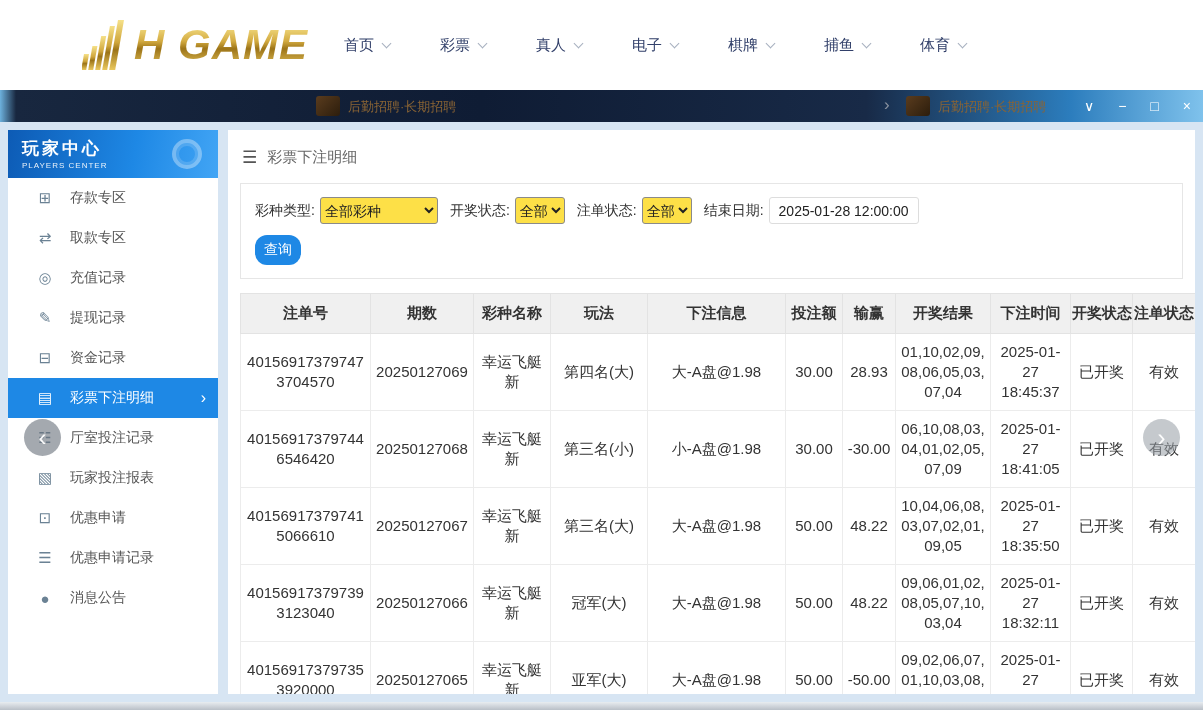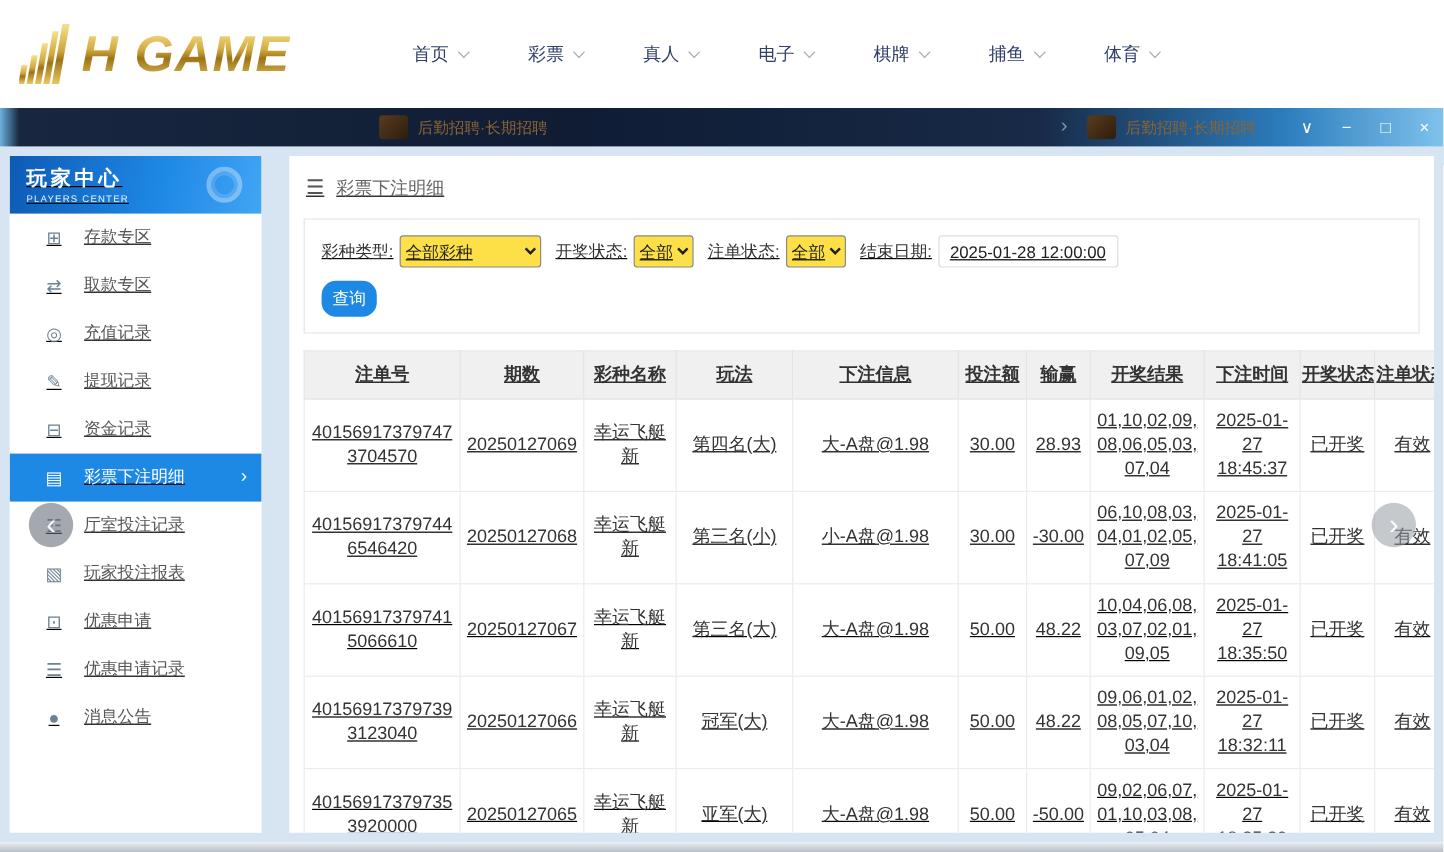--- a/index.html
+++ b/index.html
@@ -4,21 +4,21 @@
 <style>
   * { box-sizing: border-box; }
   html,body { margin:0; padding:0; }
   body {
     width:1203px; height:710px; position:relative; overflow:hidden;
     background:#fff; font-family:"Liberation Sans","DejaVu Sans",sans-serif;
   }
 
   
   .site-header { position:absolute; top:0; left:0; width:100%; height:90px; background:#fff; display:flex; align-items:center; }
-  .logo { display:flex; align-items:center; margin-left:16px; width:292px; cursor:pointer; }
+  .logo { display:flex; align-items:center; margin-left:16px; width:292px; cursor:pointer;justify-content:flex-end; }
   .logo svg { margin-right:4px; }
   .logo-text {
     font-size:42px; font-weight:bold; font-style:italic; letter-spacing:1px;
     background:linear-gradient(180deg,#f6e189 8%,#d3ab41 42%,#9c7418 58%,#eac85e 100%);
     -webkit-background-clip:text; background-clip:text; color:transparent;
   }
   .main-nav { display:flex; margin-left:36px; gap:50px; }
   .nav-item { font-size:15px; color:#32406a; text-decoration:none; white-space:nowrap; display:flex; align-items:center; cursor:pointer; }
   .nav-chev { display:inline-block; width:7px; height:7px; border-right:1.6px solid #a7b0bf; border-bottom:1.6px solid #a7b0bf; transform:rotate(45deg); margin-left:9px; margin-top:-4px; }
 
@@ -33,21 +33,21 @@
   .banner-text { position:absolute; top:8px; font-size:13px; color:#8a6434; white-space:nowrap; }
   .banner-text.b-left { left:348px; }
   .banner-text.b-right { left:938px; }
   .banner-arrow { position:absolute; left:884px; top:5px; color:#8b93a0; font-size:17px; cursor:pointer; }
   .window-controls { position:absolute; right:12px; top:0; height:32px; display:flex; align-items:center; gap:24px; color:#fff; font-size:14px; }
   .window-controls span { cursor:pointer; line-height:1; }
 
   
   .modal-body {
     position:absolute; top:122px; left:0; width:1203px; height:580px;
-    background:#d7e5f3; padding:8px; display:flex; gap:23px;text-decoration:underline;
+    background:#d7e5f3; padding:8px; display:flex; gap:10px;
   }
 
   
   .sidebar { width:210px; flex:none; background:#fff; overflow:hidden; }
   .sidebar-header {
     height:48px; padding:7px 14px; position:relative; color:#fff;
     background:linear-gradient(100deg,#0d5bb5,#1e88e5 60%,#42a5f5);
   }
   .sb-title { font-size:17px; font-weight:bold; letter-spacing:3px; }
   .sb-sub { font-size:8px; letter-spacing:1px; opacity:.9; margin-top:1px; }

